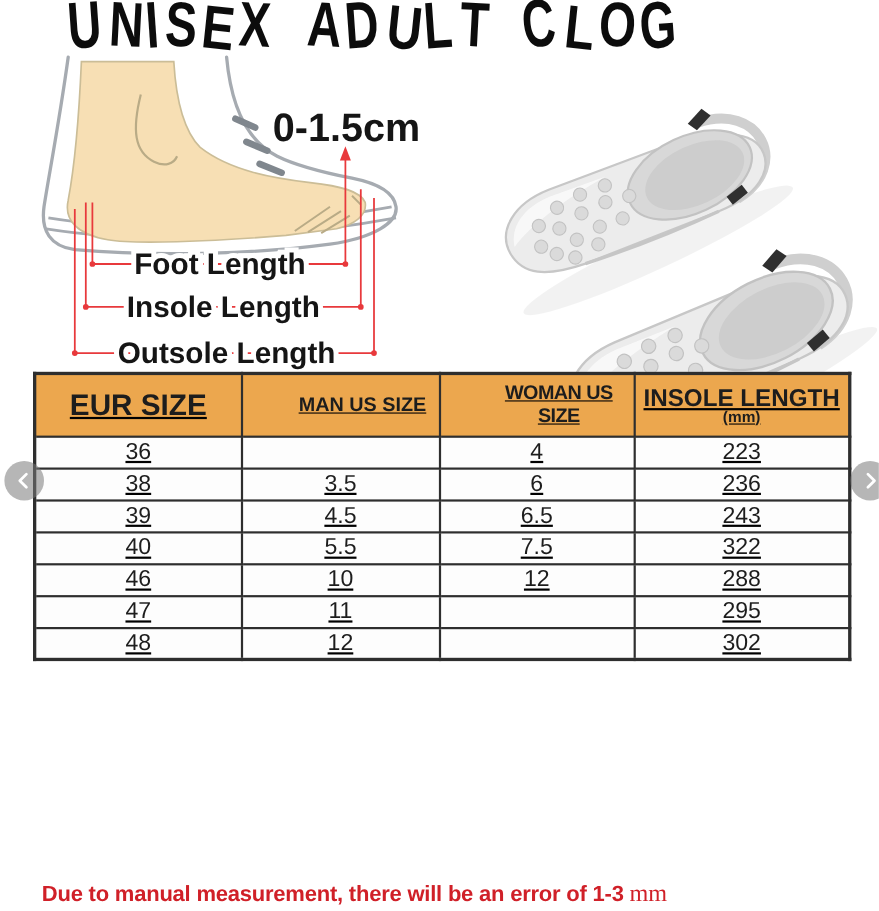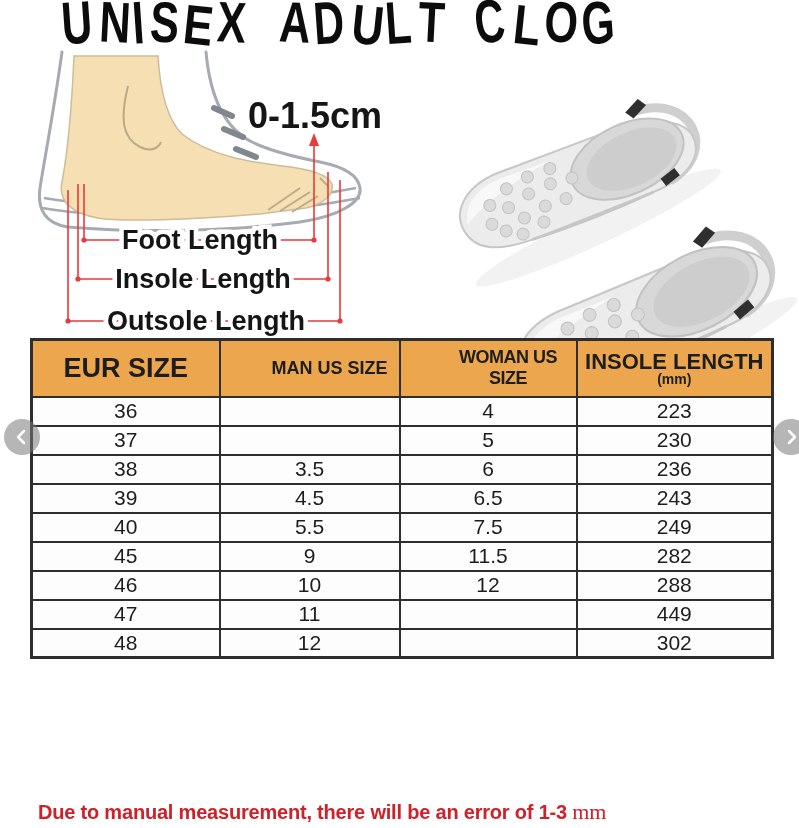--- a/index.html
+++ b/index.html
@@ -27,21 +27,21 @@
 
   
   .diagram-svg{position:absolute;left:10px;top:50px;overflow:visible;}
   .clogs-svg{position:absolute;left:420px;top:30px;overflow:visible;}
   .halo-label{paint-order:stroke;stroke:#ffffff;stroke-width:9px;
     fill:#151515;font-family:"Liberation Sans",sans-serif;font-weight:bold;}
 
   
   table.size-table{
     position:absolute;left:30px;top:338px;width:741px;
-    border-collapse:collapse;table-layout:fixed;background:#fdfdfd;
+    border-collapse:collapse;table-layout:fixed;background:#fdfdfd;text-decoration:underline;
   }
   table.size-table th,table.size-table td{
     border:2px solid var(--border);text-align:center;vertical-align:middle;
     color:#1d1d1d;
   }
   table.size-table{border:3px solid var(--border);}
   thead tr{height:57px;}
   thead th{background:var(--header-bg);color:#3a2c12;font-weight:bold;}
   th.h-eur{font-size:27px;letter-spacing:0;}
   th.h-man,th.h-woman{font-size:18px;padding-left:40px;}
@@ -202,60 +202,48 @@
       </tr>
     </thead>
     <tbody>
         <tr>
           <td>36</td>
           <td></td>
           <td>4</td>
           <td>223</td>
         </tr>
         <tr>
-          <td>37</td>
-          <td></td>
-          <td>5</td>
-          <td>230</td>
-        </tr>
-        <tr>
           <td>38</td>
           <td>3.5</td>
           <td>6</td>
           <td>236</td>
         </tr>
         <tr>
           <td>39</td>
           <td>4.5</td>
           <td>6.5</td>
           <td>243</td>
         </tr>
         <tr>
           <td>40</td>
           <td>5.5</td>
           <td>7.5</td>
-          <td>249</td>
-        </tr>
-        <tr>
-          <td>45</td>
-          <td>9</td>
-          <td>11.5</td>
-          <td>282</td>
+          <td>322</td>
         </tr>
         <tr>
           <td>46</td>
           <td>10</td>
           <td>12</td>
           <td>288</td>
         </tr>
         <tr>
           <td>47</td>
           <td>11</td>
           <td></td>
-          <td>449</td>
+          <td>295</td>
         </tr>
         <tr>
           <td>48</td>
           <td>12</td>
           <td></td>
           <td>302</td>
         </tr>
       </tbody>
   </table>
 

